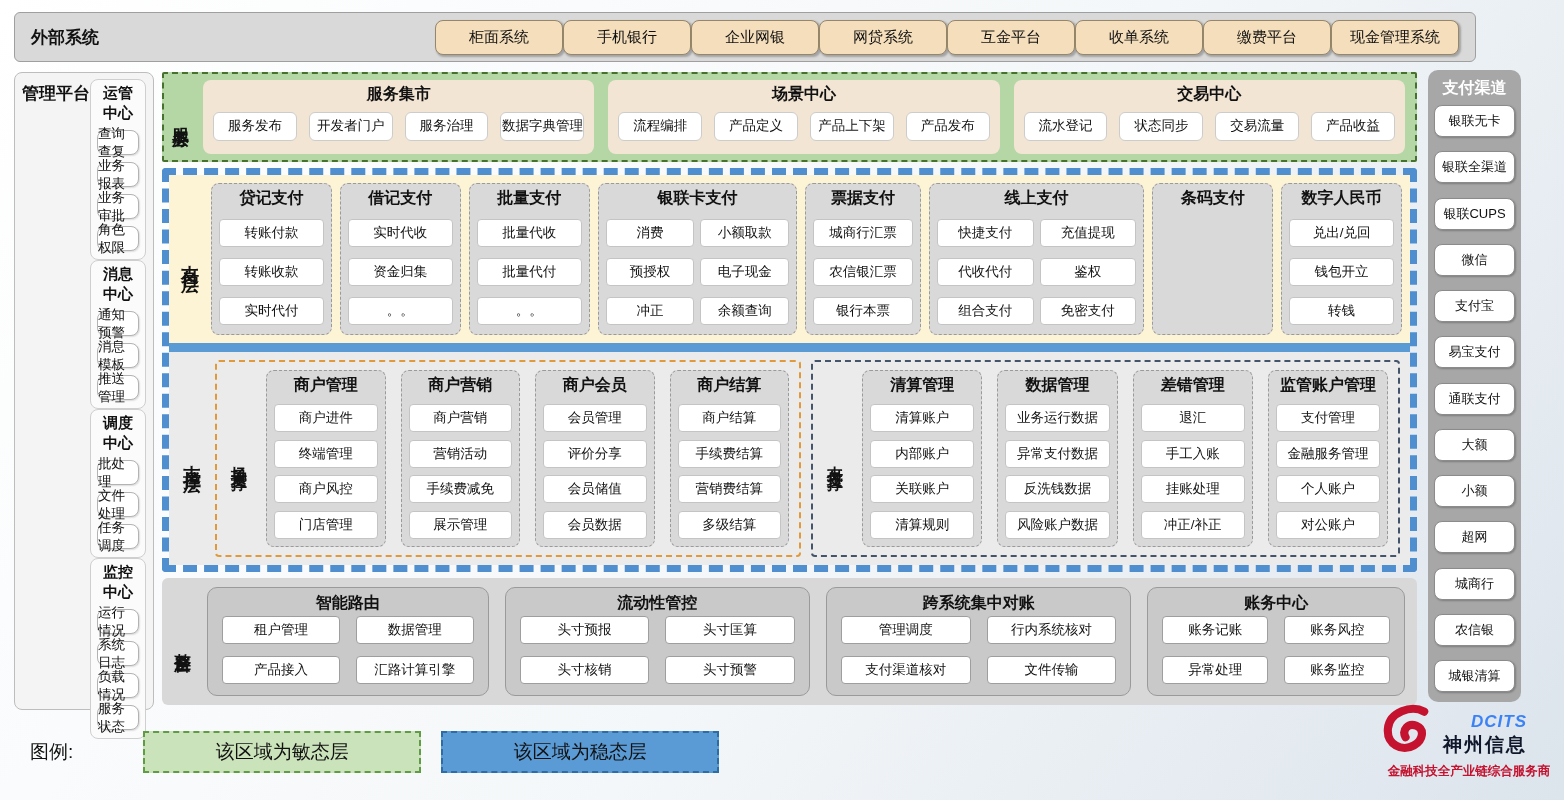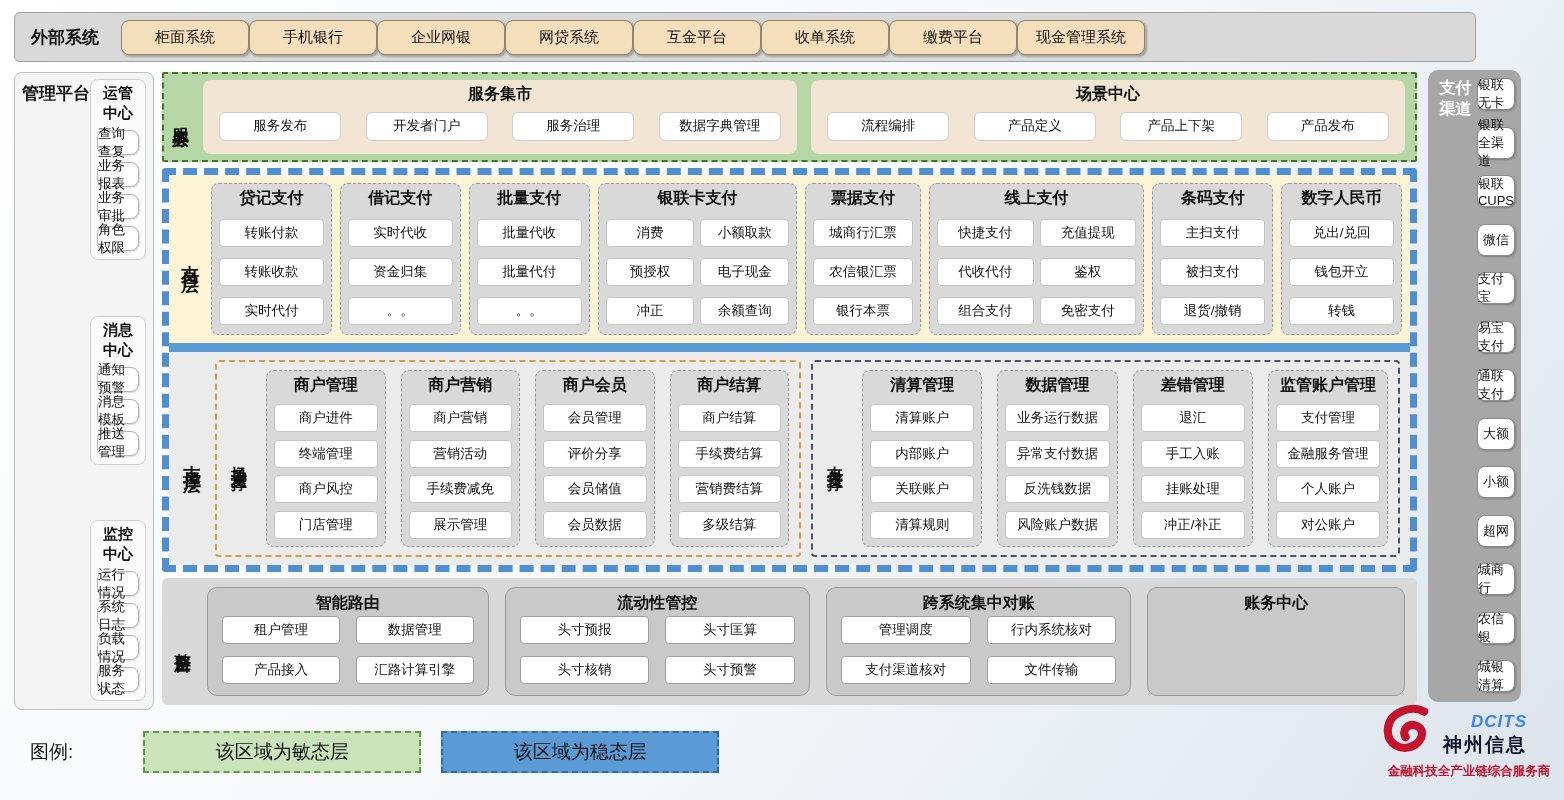--- a/index.html
+++ b/index.html
@@ -7,35 +7,35 @@
     width:1564px;height:800px;position:relative;overflow:hidden;
     font-family:"Liberation Sans","DejaVu Sans",sans-serif;color:#111;
     background:linear-gradient(125deg,#ffffff 0%,#f4f7f9 55%,#dce4ec 100%);
   }
   h3{margin:0;font-weight:bold;}
   .vlabel{writing-mode:vertical-rl;text-orientation:upright;font-weight:bold;letter-spacing:5px;align-self:center;line-height:1;}
   
   .topbar{position:absolute;left:14px;top:12px;width:1462px;height:50px;background:#d9d9d9;
     border:1px solid #9f9f9f;border-radius:6px;box-sizing:border-box;display:flex;align-items:center;padding:0 16px;}
   .topbar-label{font-weight:bold;font-size:17px;margin-right:22px;white-space:nowrap;}
-  .topbar-systems{flex:1;display:flex;justify-content:flex-start;align-items:center;}
+  .topbar-systems{flex:1;display:flex;justify-content:flex-end;align-items:center;}
   .btn-tan{width:126px;height:33px;background:#f5debb;border:1px solid #96876b;border-radius:8px;
     display:flex;align-items:center;justify-content:center;font-size:15px;box-shadow:1.5px 1.5px 2px rgba(0,0,0,.25);}
   
   .left-panel{position:absolute;left:14px;top:72px;width:140px;height:638px;background:#f4f4f4;
     border:1px solid #bdbdbd;border-radius:8px;box-sizing:border-box;padding:6px 7px 8px;display:flex;flex-direction:row;}
   .left-title{text-align:center;font-weight:bold;font-size:17px;padding:3px 0 6px;}
   .left-groups{flex:1;display:flex;flex-direction:column;justify-content:space-between;}
   .mgmt-group{background:#fbfbfb;border:1px solid #cfcfcf;border-radius:8px;padding:3px 6px 8px;display:flex;flex-direction:column;gap:7px;}
   .mgmt-group h3{text-align:center;font-size:15px;line-height:20px;font-family:Liberation Serif, serif;}
   .btn-white{background:#fff;border:1px solid #b3b3b3;border-radius:8px;height:23px;
     display:flex;align-items:center;justify-content:center;font-size:13.5px;box-shadow:1px 1px 1.5px rgba(0,0,0,.12);}
   
   .right-panel{position:absolute;left:1428px;top:70px;width:93px;height:632px;background:#a7a7a7;
-    border-radius:10px;box-sizing:border-box;padding:8px 6px 10px;display:flex;flex-direction:row;}
+    border-radius:10px;box-sizing:border-box;padding:8px 6px 10px;display:flex;flex-direction:column;}
   .right-title{color:#fff;font-weight:bold;font-size:16px;text-align:center;margin-bottom:6px;}
   .channels{flex:1;display:flex;flex-direction:column;justify-content:space-between;}
   .channel-btn{background:#fff;border:1px solid #8b8b8b;border-radius:8px;height:30px;
     display:flex;align-items:center;justify-content:center;font-size:13px;box-shadow:1px 1px 2px rgba(0,0,0,.25);}
   
   .service{position:absolute;left:162px;top:72px;width:1255px;height:90px;background:#b5d7a6;
     border:2px dashed #46722e;border-radius:2px;box-sizing:border-box;display:flex;align-items:center;padding:5px 10px 5px 8px;gap:14px;}
   .service .vlabel{font-size:17px;letter-spacing:2px;}
   .service-section{flex:1;background:#f2e5d4;border-radius:8px;height:74px;box-sizing:border-box;
     padding:2px 10px 8px;display:flex;flex-direction:column;}
@@ -111,20 +111,26 @@
         <div class="btn-white">业务审批</div>
         <div class="btn-white">角色权限</div>
       </div>
       <div class="mgmt-group">
         <h3>消息中心</h3>
         <div class="btn-white">通知预警</div>
         <div class="btn-white">消息模板</div>
         <div class="btn-white">推送管理</div>
       </div>
       <div class="mgmt-group">
+        <h3>调度中心</h3>
+        <div class="btn-white">批处理</div>
+        <div class="btn-white">文件处理</div>
+        <div class="btn-white">任务调度</div>
+      </div>
+      <div class="mgmt-group">
         <h3>监控中心</h3>
         <div class="btn-white">运行情况</div>
         <div class="btn-white">系统日志</div>
         <div class="btn-white">负载情况</div>
         <div class="btn-white">服务状态</div>
       </div>
     </div>
 </div>
 
 <div class="service">
@@ -141,20 +147,29 @@
       </div>
       <div class="service-section">
         <h3>场景中心</h3>
         <div class="service-items">
           <div class="btn-white">流程编排</div>
           <div class="btn-white">产品定义</div>
           <div class="btn-white">产品上下架</div>
           <div class="btn-white">产品发布</div>
         </div>
       </div>
+      <div class="service-section">
+        <h3>交易中心</h3>
+        <div class="service-items">
+          <div class="btn-white">流水登记</div>
+          <div class="btn-white">状态同步</div>
+          <div class="btn-white">交易流量</div>
+          <div class="btn-white">产品收益</div>
+        </div>
+      </div>
     </div>
 </div>
 
 <div class="stable">
   <div class="pay-band">
     <div class="vlabel">支付层</div>
     <div style="flex:1;display:flex;gap:8px;" id="payment-columns">
         <div class="dash-col" style="flex: 1 1 0%;">
           <h3>贷记支付</h3>
           <div class="items-col">
@@ -204,25 +219,20 @@
             <div class="btn-white">快捷支付</div>
             <div class="btn-white">充值提现</div>
             <div class="btn-white">代收代付</div>
             <div class="btn-white">鉴权</div>
             <div class="btn-white">组合支付</div>
             <div class="btn-white">免密支付</div>
           </div>
         </div>
         <div class="dash-col" style="flex: 1 1 0%;">
           <h3>条码支付</h3>
-          <div class="items-col">
-            <div class="btn-white">主扫支付</div>
-            <div class="btn-white">被扫支付</div>
-            <div class="btn-white">退货/撤销</div>
-          </div>
         </div>
         <div class="dash-col" style="flex: 1 1 0%;">
           <h3>数字人民币</h3>
           <div class="items-col">
             <div class="btn-white">兑出/兑回</div>
             <div class="btn-white">钱包开立</div>
             <div class="btn-white">转钱</div>
           </div>
         </div>
       </div>
@@ -340,20 +350,26 @@
         <h3>跨系统集中对账</h3>
         <div class="int-items">
           <div class="btn-white">管理调度</div>
           <div class="btn-white">行内系统核对</div>
           <div class="btn-white">支付渠道核对</div>
           <div class="btn-white">文件传输</div>
         </div>
       </div>
       <div class="int-section" style="flex: 0.95 1 0%;">
         <h3>账务中心</h3>
+        <div class="int-items">
+          <div class="btn-white">账务记账</div>
+          <div class="btn-white">账务风控</div>
+          <div class="btn-white">异常处理</div>
+          <div class="btn-white">账务监控</div>
+        </div>
       </div>
     </div>
 </div>
 
 <div class="right-panel">
   <div class="right-title">支付渠道</div>
   <div class="channels" id="channel-list">
       <div class="channel-btn">银联无卡</div>
       <div class="channel-btn">银联全渠道</div>
       <div class="channel-btn">银联CUPS</div>

